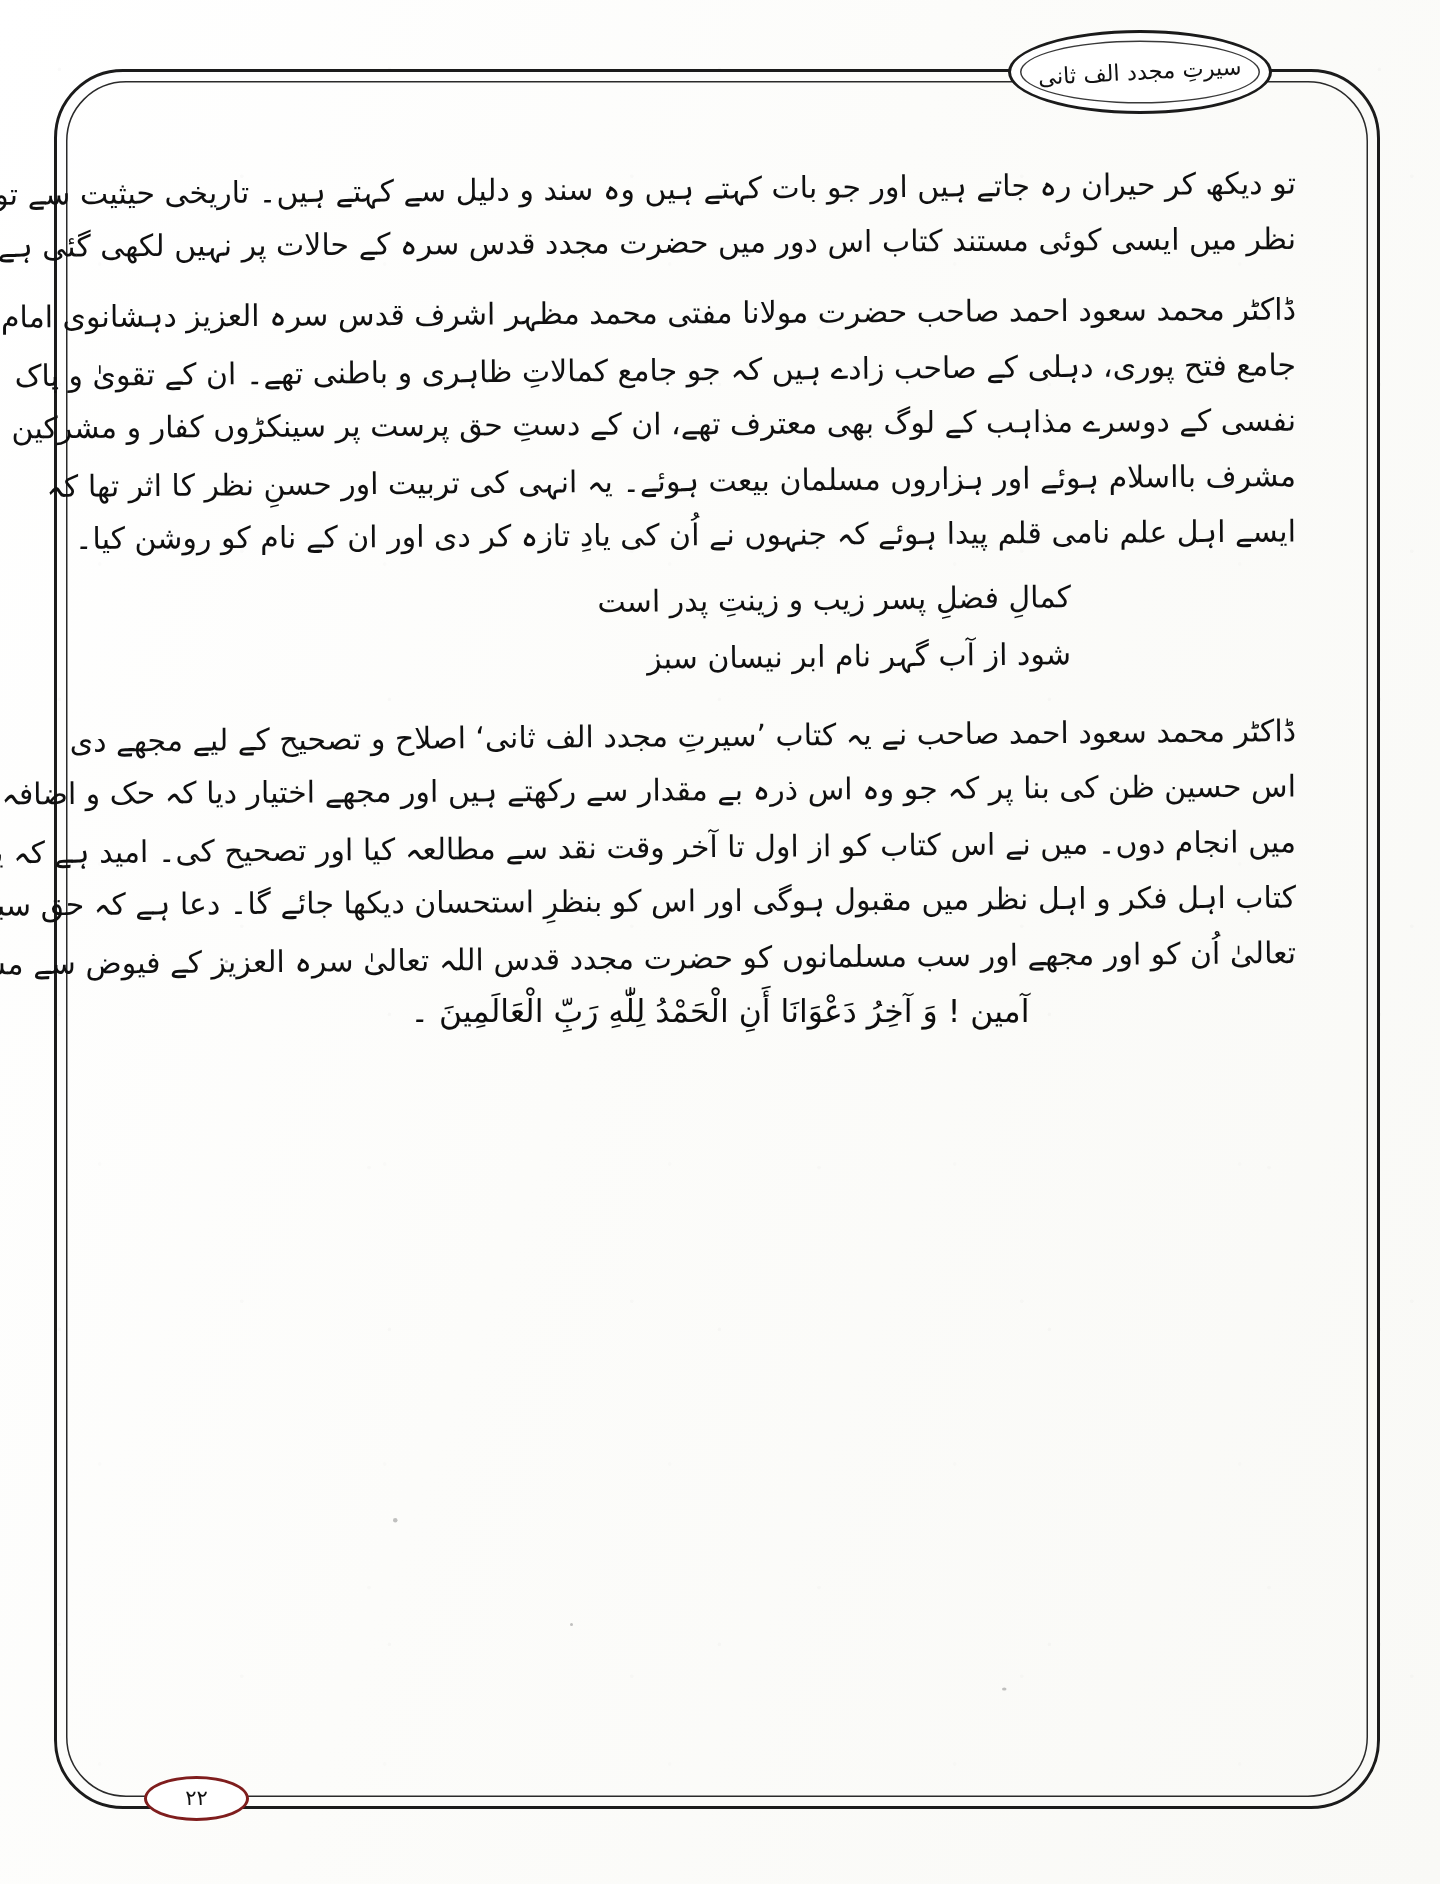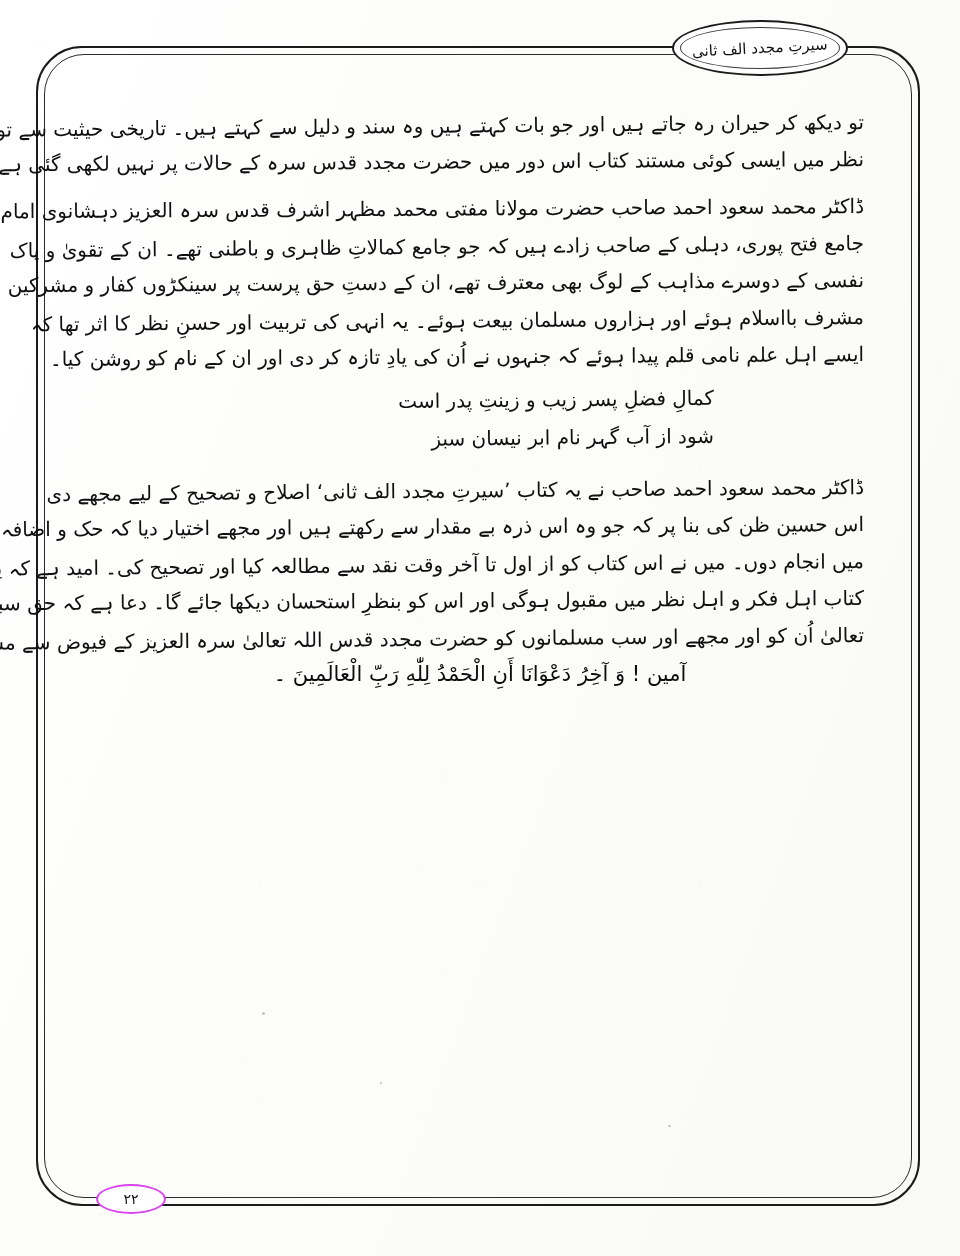--- a/index.html
+++ b/index.html
@@ -170,21 +170,21 @@
     transform: rotate(-0.8deg);
   }
 
   
   .page-number-badge {
     position: absolute;
     left: 96px;
     bottom: 42px;
     width: 66px;
     height: 26px;
-    border: 2px solid #d946ef;
+    border: 2px solid #7f1d1d;
     border-radius: 50% / 50%;
     background: #fff;
     display: flex;
     align-items: center;
     justify-content: center;
     z-index: 6;
   }
   .page-number-badge span {
     font-size: 14px;
     color: #111;

